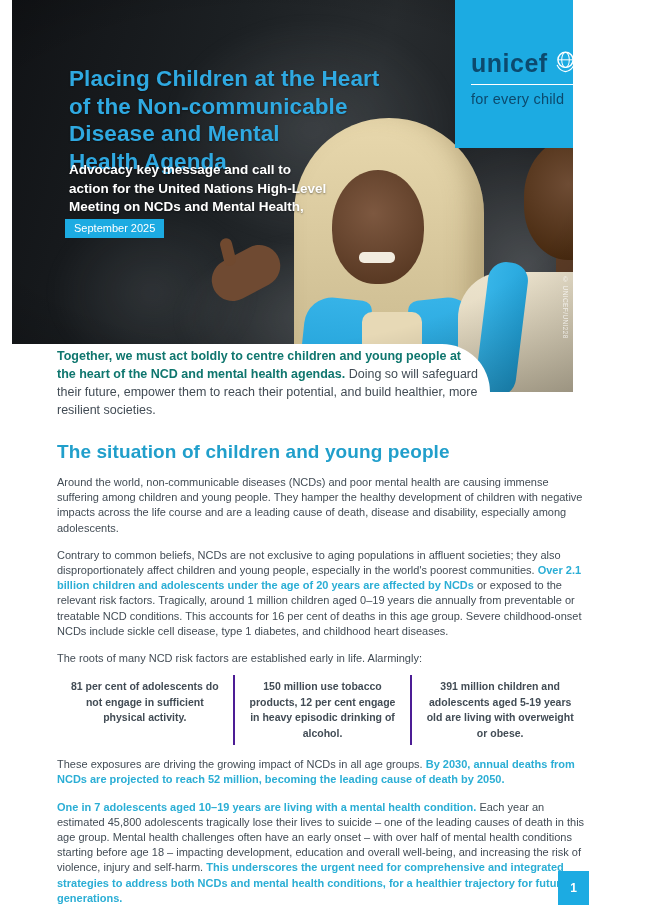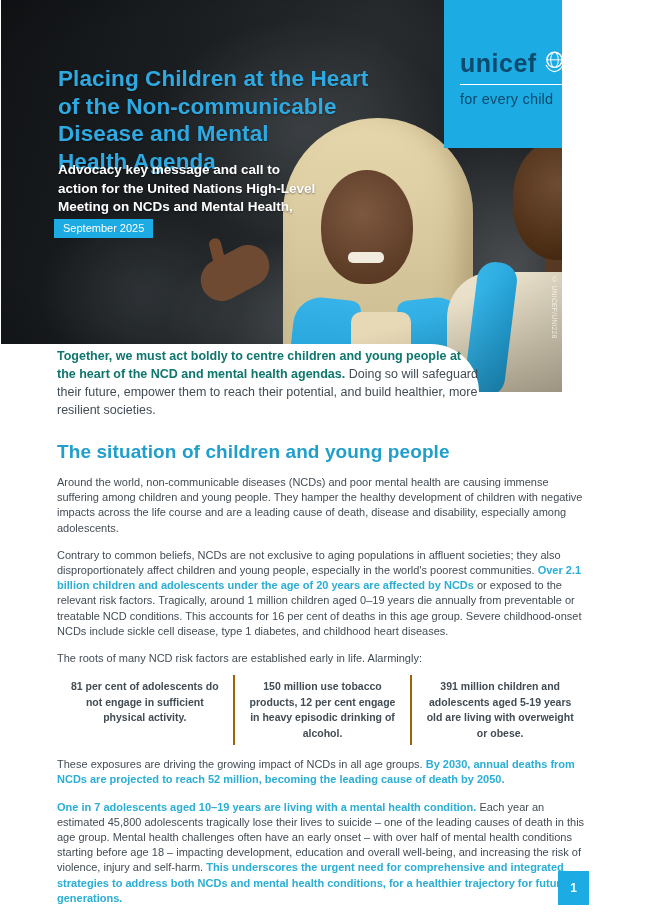--- a/index.html
+++ b/index.html
@@ -4,21 +4,21 @@
 <style>
   html,body{margin:0;padding:0;background:#9aa0a6;}
   .page{
     position:relative;width:645px;height:912px;margin:0 auto;
     background:#ffffff;overflow:hidden;
     font-family:"Liberation Sans","DejaVu Sans",sans-serif;
     -webkit-font-smoothing:antialiased;
   }
   
   .cover{
-    position:absolute;left:1px;top:0;width:561px;height:392px;overflow:hidden;
+    position:absolute;left:12px;top:0;width:561px;height:392px;overflow:hidden;
     background:linear-gradient(105deg,#111316 0%,#1c2023 35%,#272b2e 58%,#17191c 100%);
     text-decoration:underline;
   }
   .cover .shape{position:absolute;}
   .sm{border-radius:50%;filter:blur(7px);}
   .sm1{left:150px;top:15px;width:300px;height:230px;background:radial-gradient(ellipse at center,rgba(196,204,209,.15),transparent 70%);}
   .sm2{left:385px;top:130px;width:260px;height:280px;background:radial-gradient(ellipse at center,rgba(212,218,222,.26),transparent 72%);}
   .sm3{left:35px;top:205px;width:210px;height:175px;background:radial-gradient(ellipse at center,rgba(186,194,199,.12),transparent 70%);}
   .sm4{left:165px;top:235px;width:330px;height:165px;background:radial-gradient(ellipse at center,rgba(206,212,216,.20),transparent 72%);}
   .sm5{left:480px;top:-20px;width:180px;height:160px;background:radial-gradient(ellipse at center,rgba(206,212,216,.10),transparent 72%);}
@@ -85,21 +85,21 @@
     margin:12px 55px 0 57px;font-size:11px;line-height:15.2px;color:#424C55;
   }
   .body-para .accent{color:#2BAED5;font-weight:bold;}
   .stats{
     display:flex;margin:9px 57px 0 57px;align-items:stretch;
   }
   .stat{
     flex:1;padding:4px 11px;text-align:center;
     font-size:10.5px;line-height:15.5px;font-weight:bold;color:#424C55;
   }
-  .stat + .stat{border-left:2px solid #a16207;}
+  .stat + .stat{border-left:2px solid #4c1d95;}
   .page-num{
     position:absolute;left:558px;top:871px;width:31px;height:34px;
     background:#1CABE2;color:#ffffff;font-size:12px;font-weight:bold;
     display:flex;align-items:center;justify-content:center;
   }
 </style>
 </head>
 <body>
 
 <div class="page">

